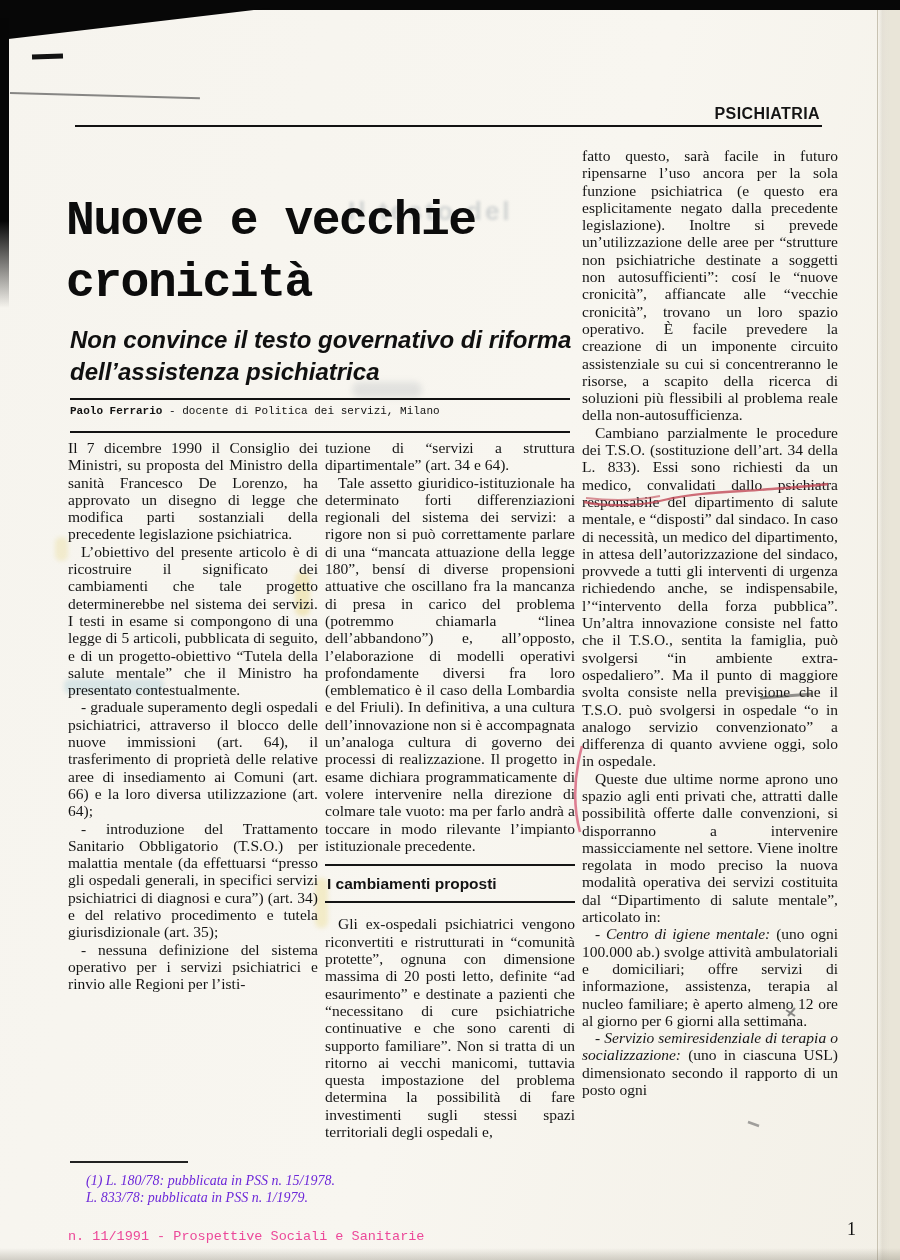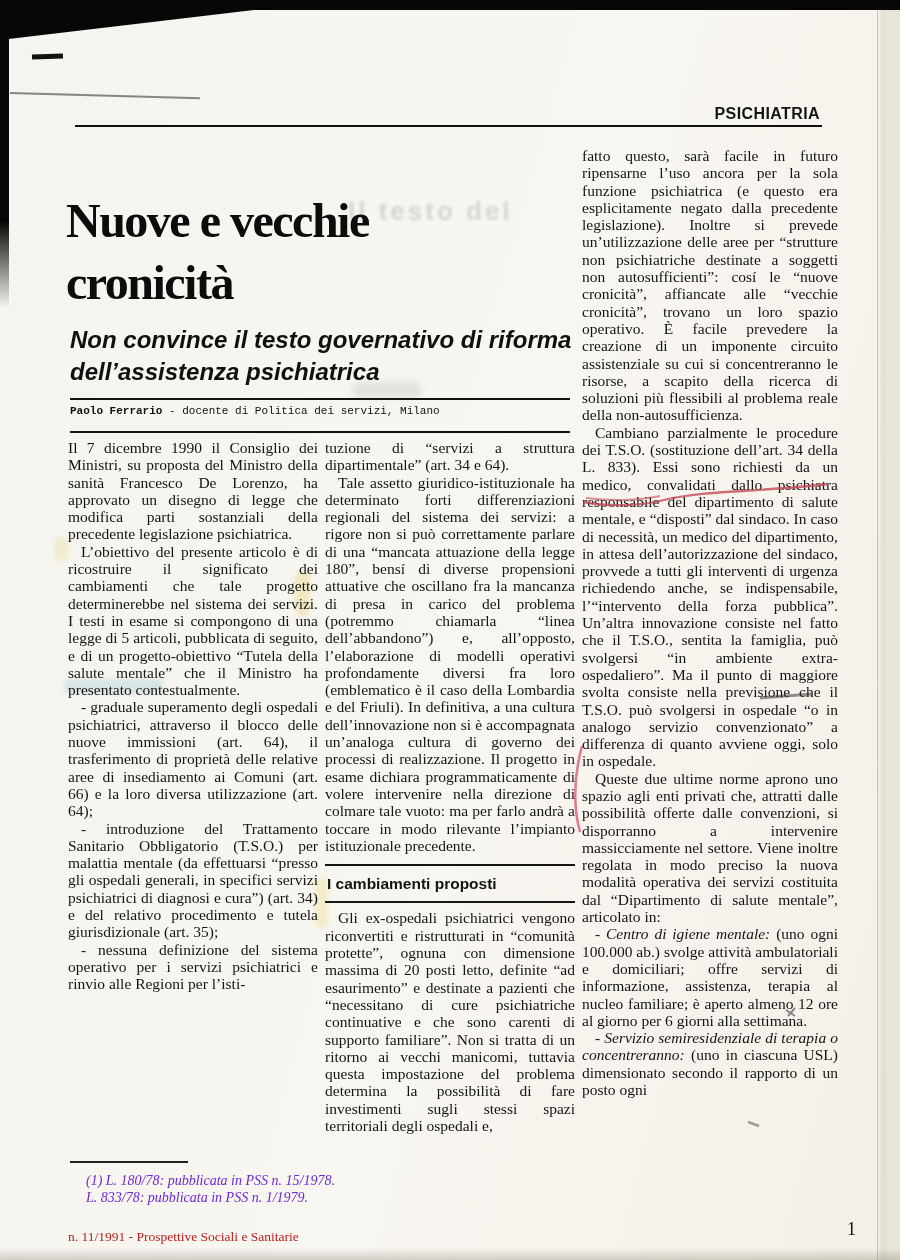--- a/index.html
+++ b/index.html
@@ -31,47 +31,47 @@
   .hl-y1{left:295px;top:572px;width:15px;height:44px;background:rgba(228,207,110,.38);}
   .hl-y2{left:315px;top:878px;width:13px;height:50px;background:rgba(232,212,110,.30);}
   .hl-y3{left:55px;top:537px;width:13px;height:24px;background:rgba(228,207,110,.26);}
   .hl-c1{left:64px;top:679px;width:100px;height:15px;background:rgba(135,185,205,.28);}
   .annot-svg{position:absolute;left:0;top:0;pointer-events:none;}
   
   .section-label{position:absolute;right:80px;top:105px;
     font-family:"Liberation Sans",sans-serif;font-weight:bold;font-size:16px;letter-spacing:.4px;}
   .header-rule{position:absolute;left:75px;top:125px;width:747px;height:2px;background:#121212;}
   .headline{position:absolute;left:66px;top:158px;
-    font-family:Liberation Serif, serif;font-weight:bold;font-size:48px;line-height:62px;
+    font-family:Liberation Mono, monospace;font-weight:bold;font-size:48px;line-height:62px;
     letter-spacing:-1.5px;color:#0c0c0c;}
   .standfirst{position:absolute;left:70px;top:324px;
     font-family:"Liberation Sans",sans-serif;font-weight:bold;font-style:italic;
     font-size:24px;line-height:32px;color:#101010;}
   .byline-rule-a{position:absolute;left:70px;top:398px;width:500px;height:2px;background:#121212;}
   .byline{position:absolute;left:70px;top:405px;width:500px;
     font-family:Liberation Mono, monospace;font-size:11px;color:#111;}
   .byline .name{font-weight:bold;}
   .byline-rule-b{position:absolute;left:70px;top:431px;width:500px;height:2px;background:#121212;}
   
   .col{position:absolute;text-align:justify;font-size:15.5px;line-height:17.3px;hyphens:auto;}
   .col1{left:68px;top:439px;width:250px;}
   .col2{left:325px;top:439px;width:250px;}
   .col3{left:582px;top:147px;width:256px;}
   .col p{margin:0;}
   .col p.ind{text-indent:13px;}
   .it{font-style:italic;}
   .crosshead{font-family:"Liberation Sans",sans-serif;font-weight:bold;font-size:15.5px;
     text-align:left;border-top:2px solid #151515;border-bottom:2px solid #151515;
-    padding:9px 0 9px 2px;margin:10px 0 6px;}
+    padding:9px 0 9px 2px;margin:10px 0 12px;}
   
   .fn-rule{position:absolute;left:70px;top:1161px;width:118px;height:2px;background:#222;}
   .footnote{position:absolute;left:86px;top:1172px;width:255px;
     font-style:italic;font-size:14px;line-height:17px;color:#6d28d9;}
   .footer-issue{position:absolute;left:68px;top:1229px;
-    font-family:Liberation Serif, serif;font-size:13.5px;color:#b91c1c;}
+    font-family:Liberation Mono, monospace;font-size:13.5px;color:#ec4899;}
   .page-num{position:absolute;right:44px;top:1219px;font-size:18px;color:#111;}
 </style>
 </head>
 <body>
 
 <div class="top-band"></div>
 <div class="top-band-left"></div>
 <div class="left-edge-bar"></div>
 <div class="corner-dash"></div>
 <div class="corner-line"></div>
@@ -108,21 +108,21 @@
   <p class="ind">Tale assetto giuridico-istituzionale ha determinato forti differenziazioni regionali del sistema dei servizi: a rigore non si può correttamente parlare di una “mancata attuazione della legge 180”, bensí di diverse propensioni attuative che oscillano fra la mancanza di presa in carico del problema (potremmo chiamarla “linea dell’abbandono”) e, all’opposto, l’elaborazione di modelli operativi profondamente diversi fra loro (emblematico è il caso della Lombardia e del Friuli). In definitiva, a una cultura dell’innovazione non si è accompagnata un’analoga cultura di governo dei processi di realizzazione. Il progetto in esame dichiara programmaticamente di volere intervenire nella direzione di colmare tale vuoto: ma per farlo andrà a toccare in modo rilevante l’impianto istituzionale precedente.</p>
   <div class="crosshead">I cambiamenti proposti</div>
   <p class="ind">Gli ex-ospedali psichiatrici vengono riconvertiti e ristrutturati in “comunità protette”, ognuna con dimensione massima di 20 posti letto, definite “ad esaurimento” e destinate a pazienti che “necessitano di cure psichiatriche continuative e che sono carenti di supporto familiare”. Non si tratta di un ritorno ai vecchi manicomi, tuttavia questa impostazione del problema determina la possibilità di fare investimenti sugli stessi spazi territoriali degli ospedali e,</p>
 </div>
 
 <div class="col col3">
   <p>fatto questo, sarà facile in futuro ripensarne l’uso ancora per la sola funzione psichiatrica (e questo era esplicitamente negato dalla precedente legislazione). Inoltre si prevede un’utilizzazione delle aree per “strutture non psichiatriche destinate a soggetti non autosufficienti”: cosí le “nuove cronicità”, affiancate alle “vecchie cronicità”, trovano un loro spazio operativo. È facile prevedere la creazione di un imponente circuito assistenziale su cui si concentreranno le risorse, a scapito della ricerca di soluzioni più flessibili al problema reale della non-autosufficienza.</p>
   <p class="ind">Cambiano parzialmente le procedure dei T.S.O. (sostituzione dell’art. 34 della L. 833). Essi sono richiesti da un medico, convalidati dallo psichiatra responsabile del dipartimento di salute mentale, e “disposti” dal sindaco. In caso di necessità, un medico del dipartimento, in attesa dell’autorizzazione del sindaco, provvede a tutti gli interventi di urgenza richiedendo anche, se indispensabile, l’“intervento della forza pubblica”. Un’altra innovazione consiste nel fatto che il T.S.O., sentita la famiglia, può svolgersi “in ambiente extra-ospedaliero”. Ma il punto di maggiore svolta consiste nella previsione che il T.S.O. può svolgersi in ospedale “o in analogo servizio convenzionato” a differenza di quanto avviene oggi, solo in ospedale.</p>
   <p class="ind">Queste due ultime norme aprono uno spazio agli enti privati che, attratti dalle possibilità offerte dalle convenzioni, si disporranno a intervenire massicciamente nel settore. Viene inoltre regolata in modo preciso la nuova modalità operativa dei servizi costituita dal “Dipartimento di salute mentale”, articolato in:</p>
   <p class="ind"><span class="it">- Centro di igiene mentale:</span><span> (uno ogni 100.000 ab.) svolge attività ambulatoriali e domiciliari; offre servizi di informazione, assistenza, terapia al nucleo familiare; è aperto almeno 12 ore al giorno per 6 giorni alla settimana.</span></p>
-  <p class="ind"><span class="it">- Servizio semiresidenziale di terapia o concentreranno:</span><span> (uno in ciascuna USL) dimensionato secondo il rapporto di un posto ogni</span></p>
+  <p class="ind"><span class="it">- Servizio semiresidenziale di terapia o socializzazione:</span><span> (uno in ciascuna USL) dimensionato secondo il rapporto di un posto ogni</span></p>
 </div>
 
 <div class="fn-rule"></div>
 <div class="footnote"><span>(1) L. 180/78: pubblicata in PSS n. 15/1978.</span><br><span>L. 833/78: pubblicata in PSS n. 1/1979.</span></div>
 
 <div class="footer-issue">n. 11/1991 - Prospettive Sociali e Sanitarie</div>
 <div class="page-num">1</div>
 
 <svg class="annot-svg" width="900" height="1260" viewBox="0 0 900 1260">
   <path d="M584,502 C608,507 642,506 664,500 C698,492 736,492 772,489 C798,487 814,486 828,484" stroke="#c24a57" stroke-width="2.3" fill="none" opacity="0.8"></path>

